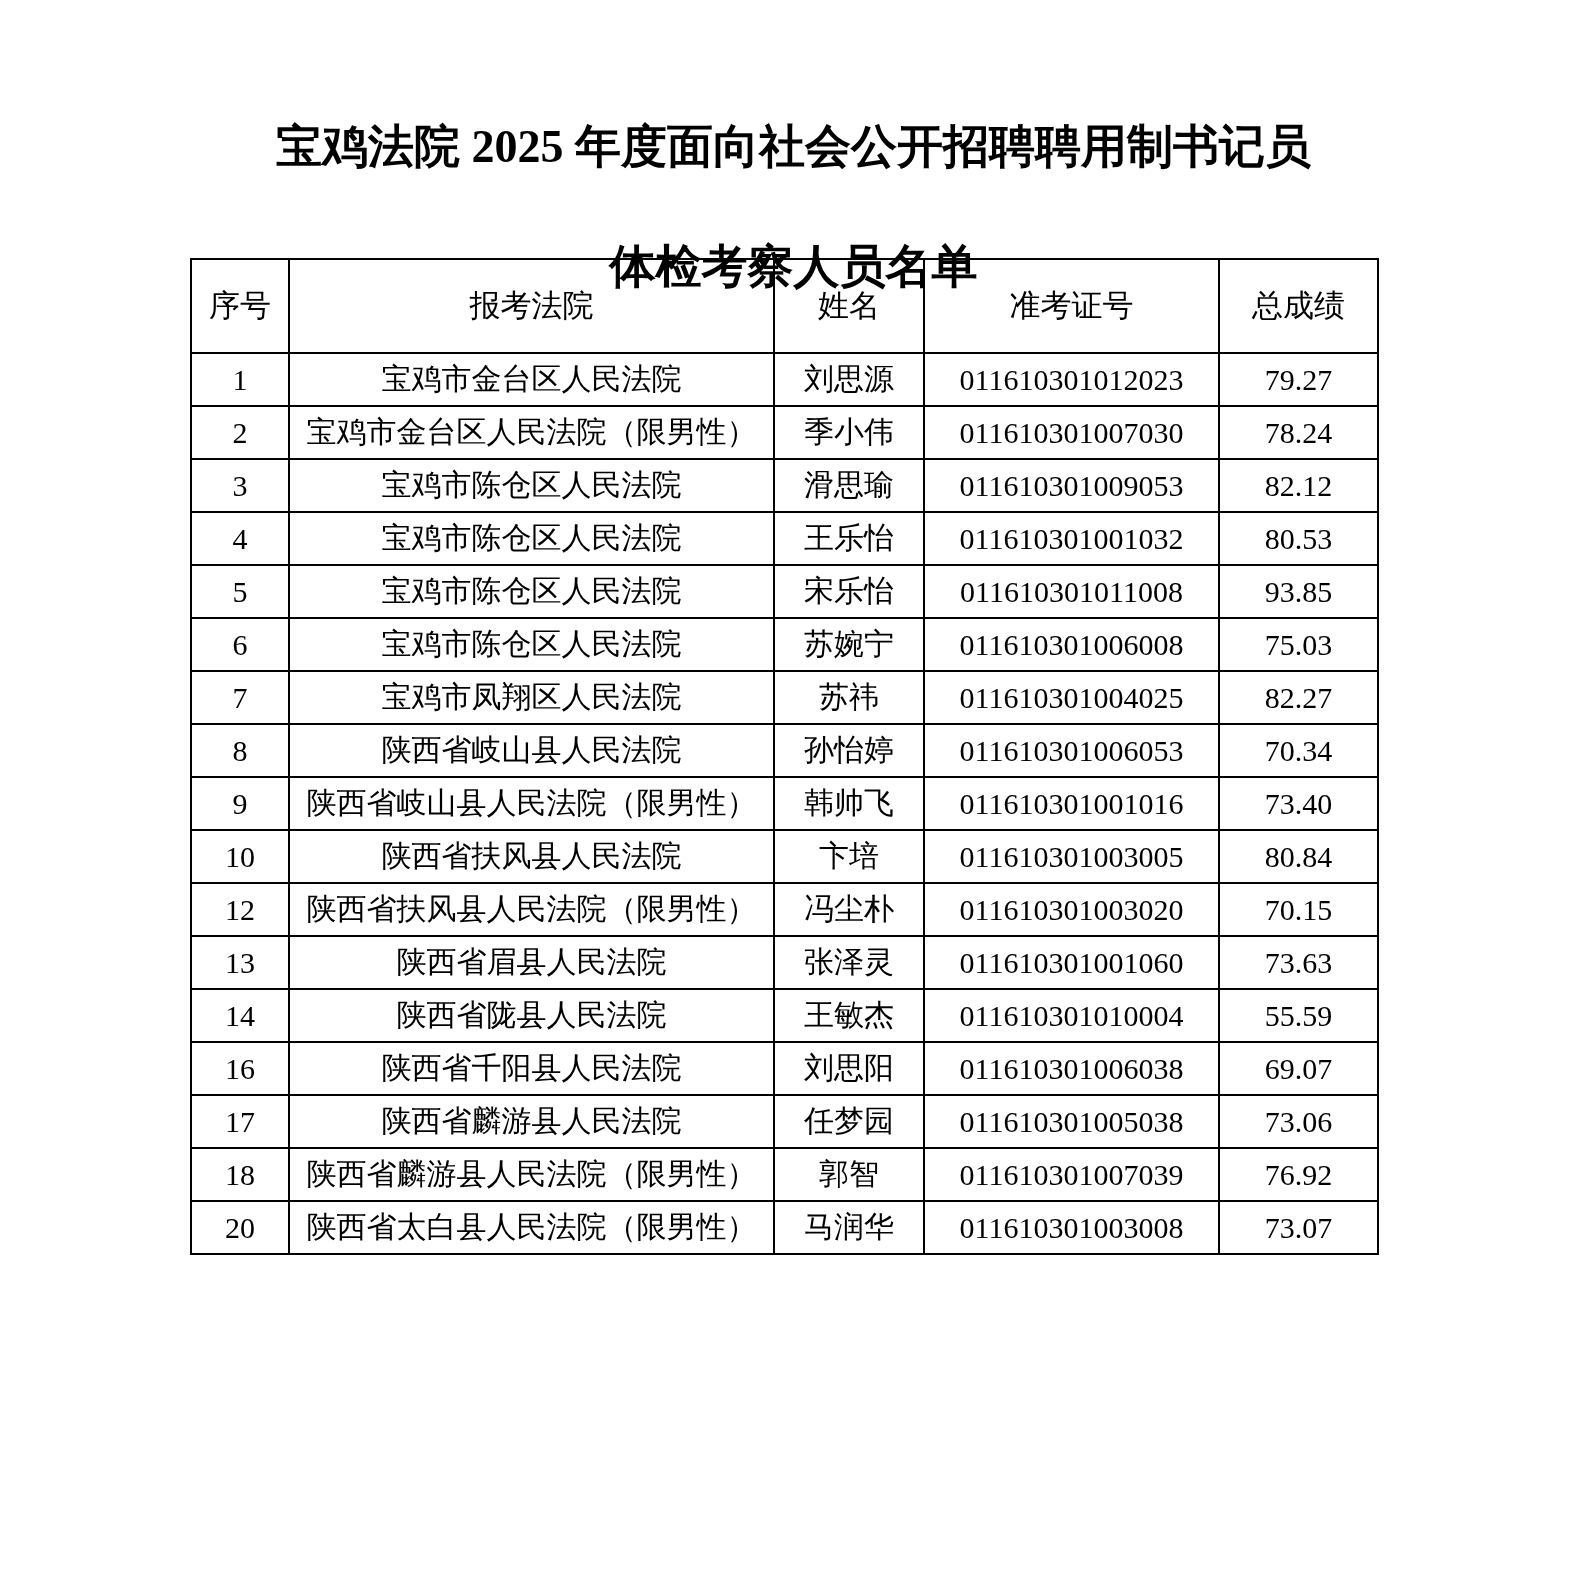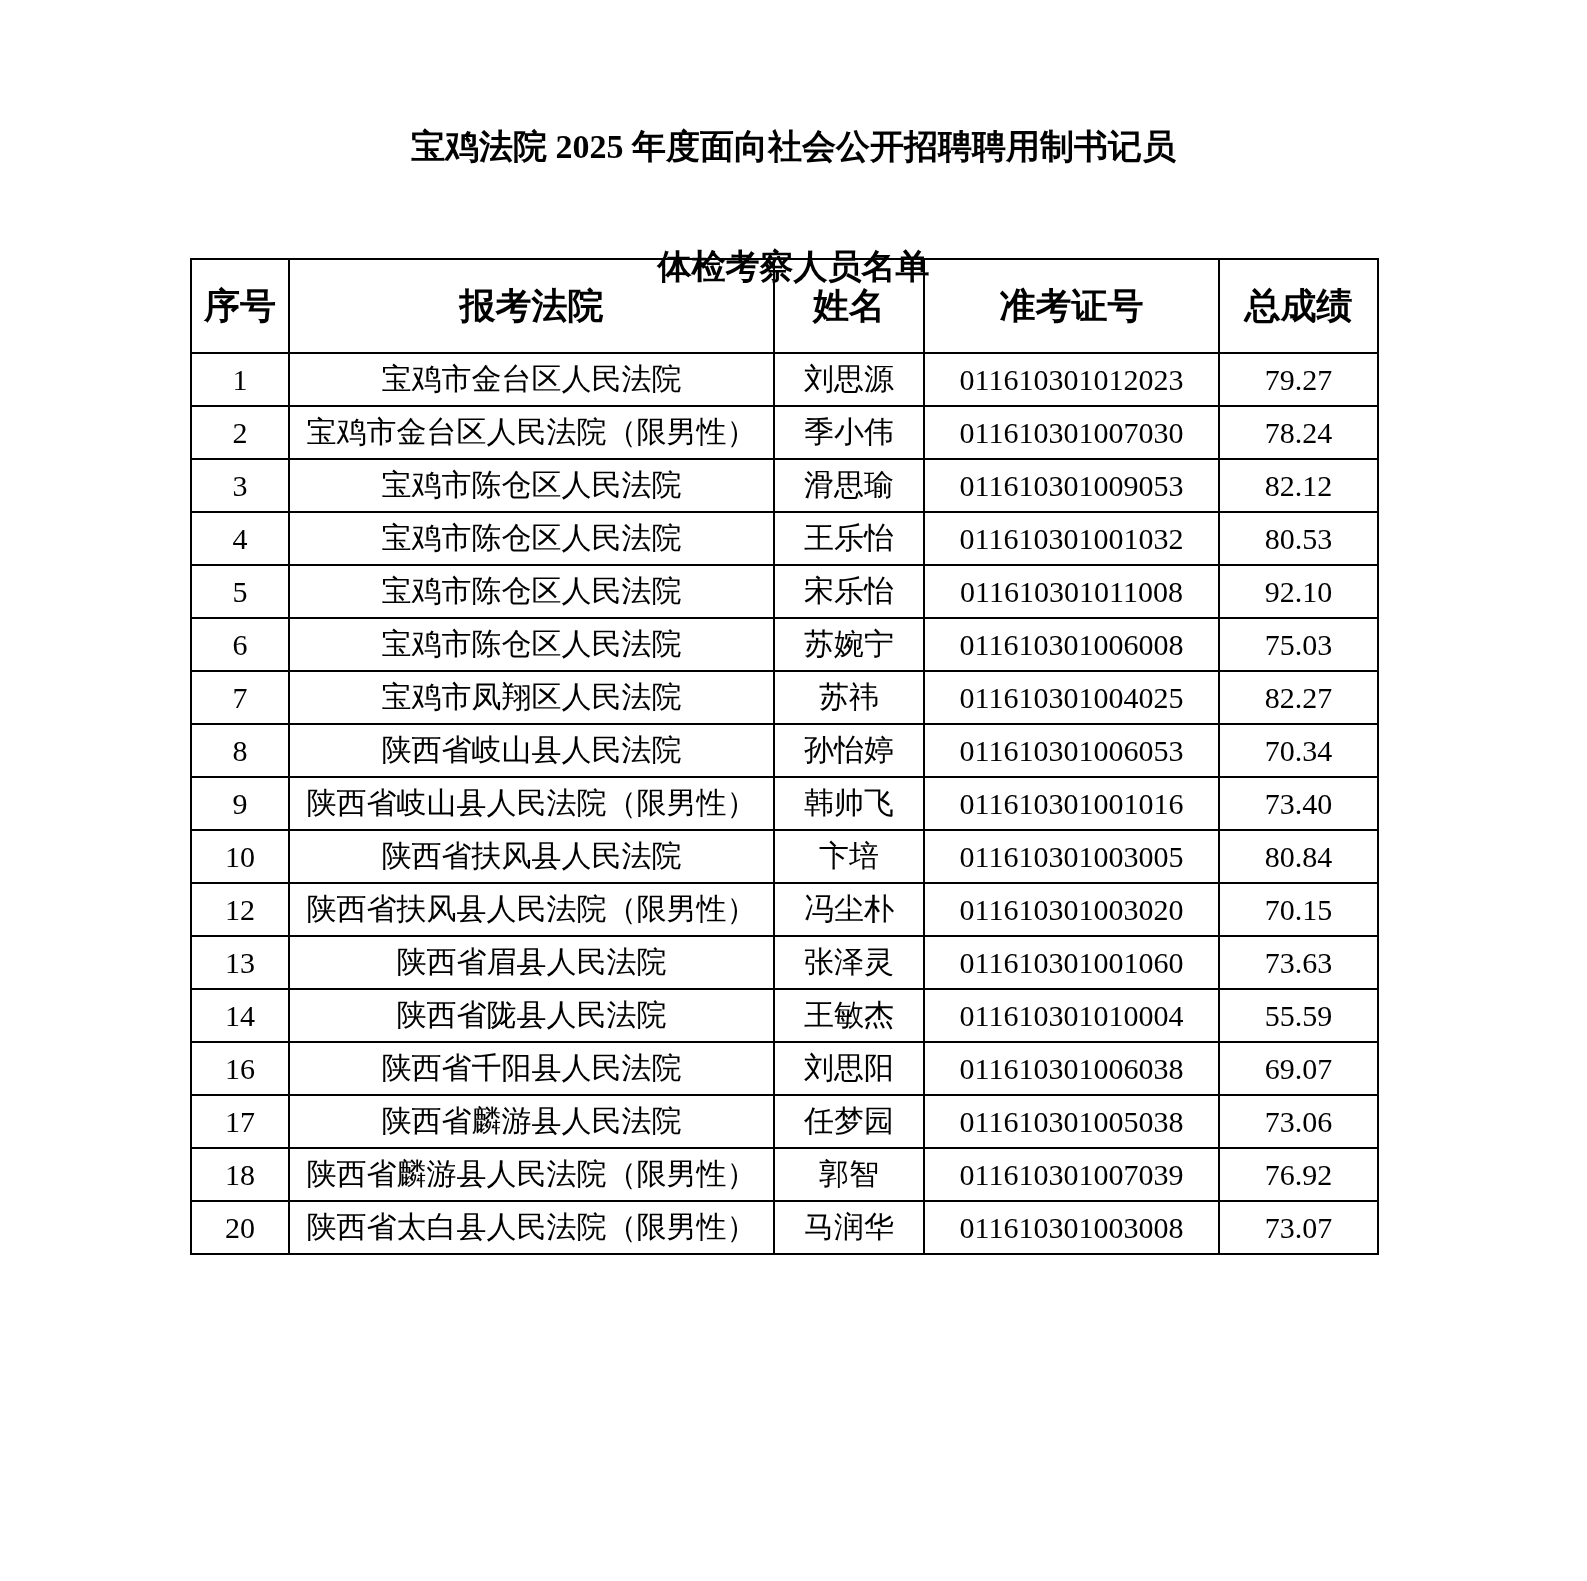--- a/index.html
+++ b/index.html
@@ -12,21 +12,21 @@
     width: 1587px;
     height: 1581px;
     font-family: "Liberation Serif", "DejaVu Serif", serif;
     color: #000000;
   }
   .doc-title {
     position: absolute;
     left: 0;
     width: 100%;
     text-align: center;
-    font-size: 34px;
+    font-size: 46px;
     font-weight: bold;
     line-height: 46px;
     white-space: nowrap;
   }
   .doc-title.line1 { top: 124px; }
   .doc-title.line2 { top: 204px; margin-top: 40px; }
   table.roster {
     position: absolute;
     top: 258px;
     left: 190px;
@@ -39,22 +39,22 @@
     border: 2px solid #000000;
     text-align: center;
     vertical-align: middle;
     padding: 0;
     font-size: 30px;
     overflow: hidden;
     white-space: nowrap;
   }
   table.roster thead th {
     height: 92px;
-    font-weight: bold;
-    font-size: 36px;
+    font-weight: normal;
+    font-size: 31px;
   }
   table.roster tbody td {
     height: 51px;
     font-weight: normal;
   }
   col.c-no     { width: 98px;  }
   col.c-court  { width: 485px; }
   col.c-name   { width: 150px; }
   col.c-ticket { width: 295px; }
   col.c-score  { width: 159px; }
@@ -109,21 +109,21 @@
       <td>宝鸡市陈仓区人民法院</td>
       <td>王乐怡</td>
       <td>011610301001032</td>
       <td>80.53</td>
     </tr>
     <tr>
       <td>5</td>
       <td>宝鸡市陈仓区人民法院</td>
       <td>宋乐怡</td>
       <td>011610301011008</td>
-      <td>92.10</td>
+      <td>93.85</td>
     </tr>
     <tr>
       <td>6</td>
       <td>宝鸡市陈仓区人民法院</td>
       <td>苏婉宁</td>
       <td>011610301006008</td>
       <td>75.03</td>
     </tr>
     <tr>
       <td>7</td>

